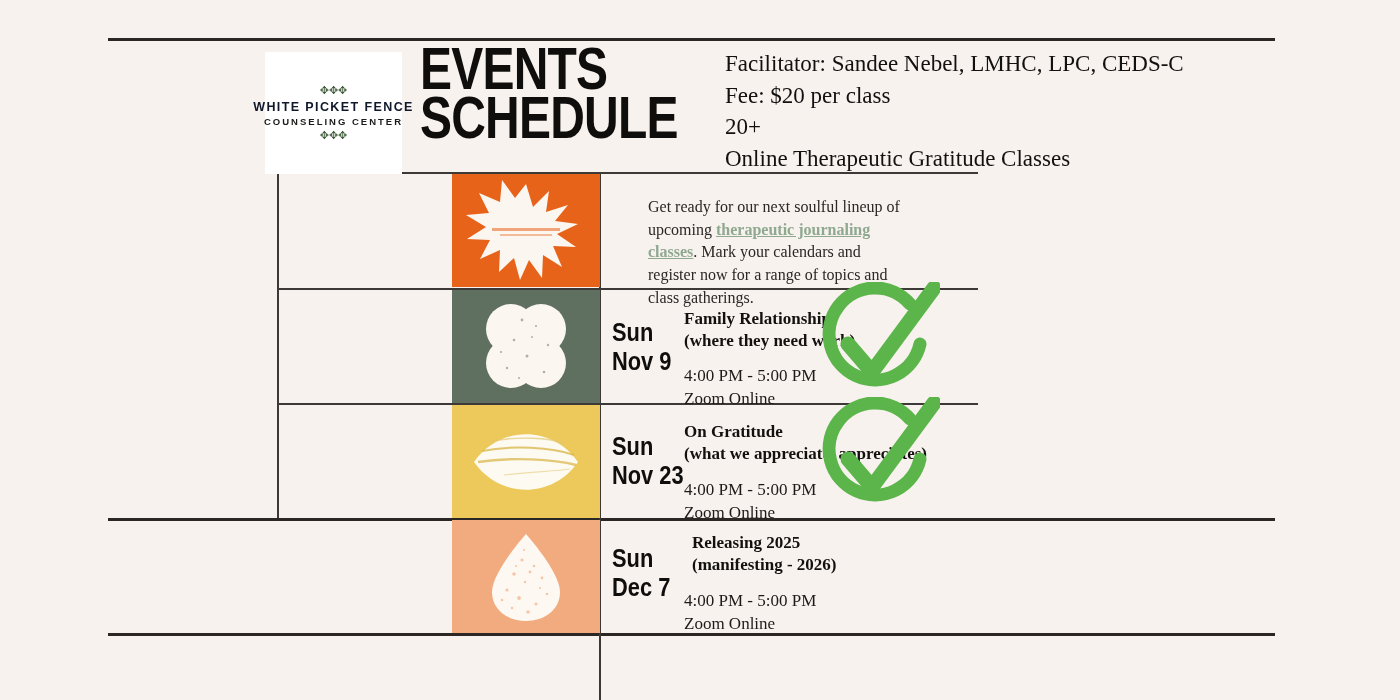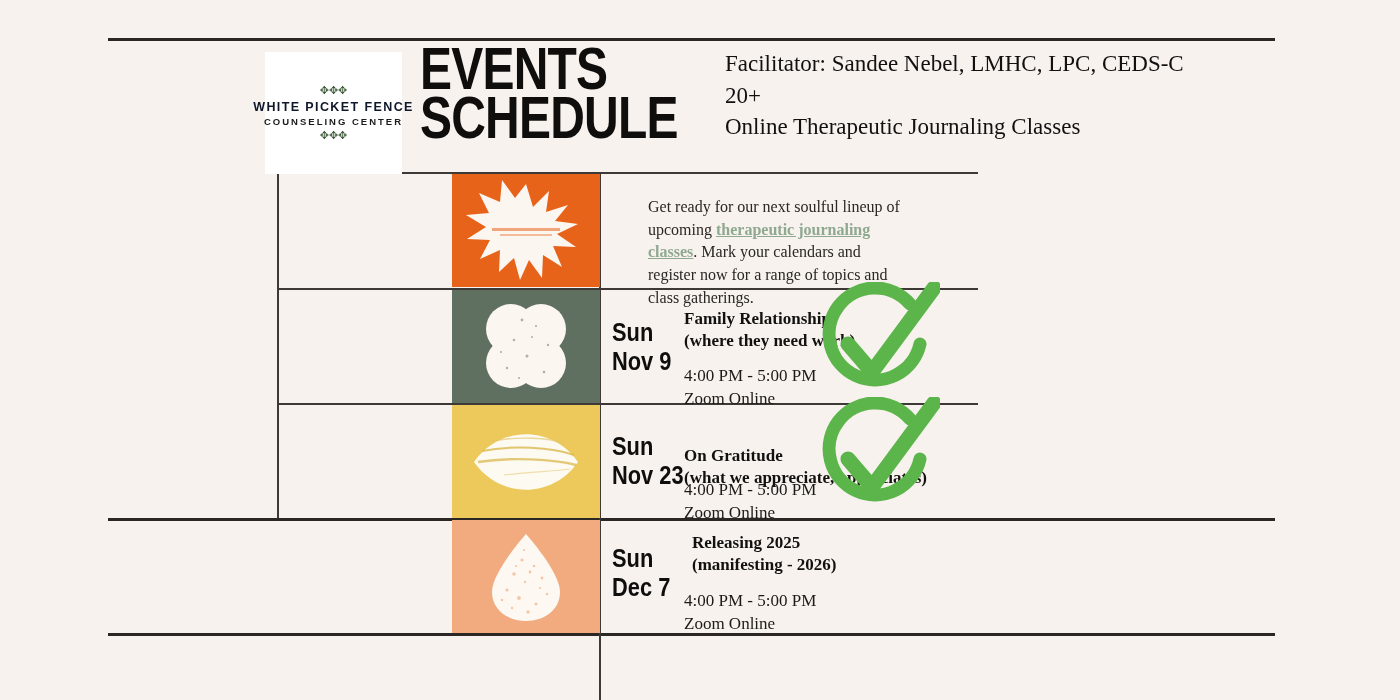--- a/index.html
+++ b/index.html
@@ -102,22 +102,23 @@
     <div class="sprig">✥✥✥</div>
   </div>
 
   <div id="headline">
     <div>EVENTS</div>
     <div>SCHEDULE</div>
   </div>
 
   <div id="facts">
     <div>Facilitator: Sandee Nebel, LMHC, LPC, CEDS-C</div>
+    <div>Fee: $20 per class</div>
     <div>20+</div>
-    <div>Online Therapeutic Journaling Classes</div>
+    <div>Online Therapeutic Gratitude Classes</div>
   </div>
 
   <div class="tile" style="top:174px; height:113px; background:#e8631a;">
     <svg viewBox="0 0 148 113">
       <g fill="#fbf6ef">
         <path d="M74 10 L81 33 L97 17 L94 38 L116 31 L103 47 L126 50 L105 60
                  L124 73 L101 72 L110 93 L91 81 L90 104 L77 86 L68 106 L62 84
                  L47 98 L48 76 L28 85 L38 66 L15 65 L34 53 L14 41 L37 39
                  L27 19 L48 28 L50 6 L63 24 Z"></path>
       </g>
@@ -172,21 +173,21 @@
       <path d="M30 46 C60 40, 100 42, 122 50" stroke="#d9b84e" stroke-width="2" fill="none" opacity="0.8"></path>
       <path d="M26 57 C58 52, 102 54, 124 60" stroke="#d9b84e" stroke-width="2.4" fill="none" opacity="0.75"></path>
       <path d="M40 36 C68 31, 96 33, 112 38" stroke="#e3c670" stroke-width="1.4" fill="none" opacity="0.7"></path>
       <path d="M52 70 C78 67, 104 66, 118 64" stroke="#e3c670" stroke-width="1.2" fill="none" opacity="0.55"></path>
     </svg>
   </div>
   <div class="date" style="left:612px; top:432px;">
     <div>Sun</div>
     <div>Nov 23</div>
   </div>
-  <div class="etitle" style="left:684px; top:421px;margin-top:24px;">
+  <div class="etitle" style="left:684px; top:421px;">
     <div>On Gratitude</div>
     <div>(what we appreciate, appreciates)</div>
   </div>
   <div class="emeta" style="left:684px; top:463px;">
     <div>4:00 PM - 5:00 PM</div>
     <div>Zoom Online</div>
   </div>
 
   <div class="tile" style="top:520px; height:113px; background:#f2ab7f;">
     <svg viewBox="0 0 148 113">

